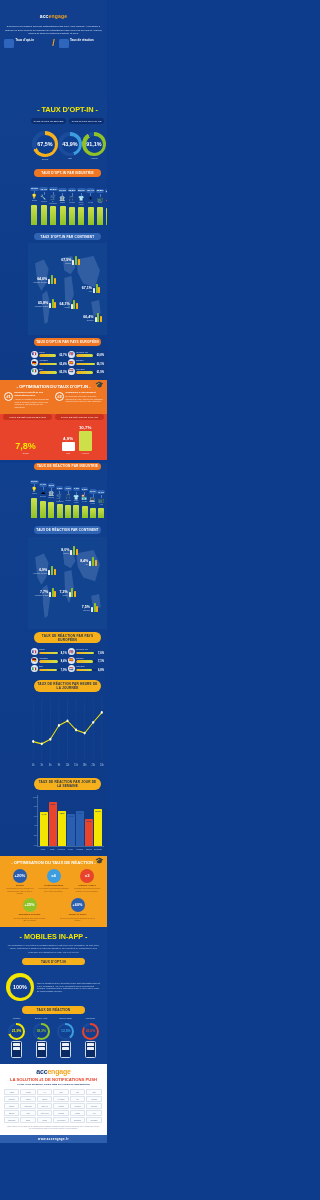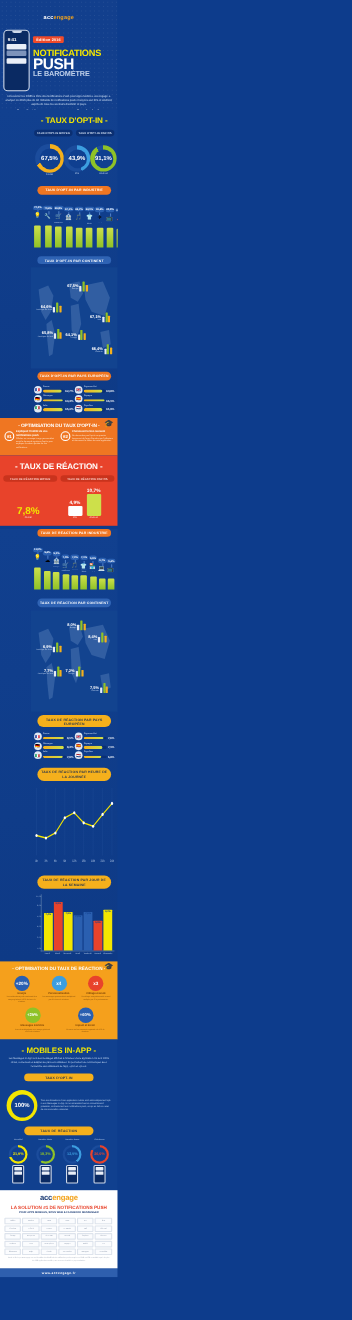--- a/index.html
+++ b/index.html
@@ -178,35 +178,20 @@
 </head>
 <body>
 
 <div class="page">
 
   <div class="sec header">
     <div class="hdr-dots"></div>
     <div class="brandbar">
       <span class="brand"><span>acc</span><span class="b2">engage</span></span>
     </div>
-    <div class="hdr-body">
-      <div class="phone">
-        <div class="notch"></div>
-        <div class="time">9:41</div>
-        <div class="card"></div>
-        <div class="card d"></div>
-        <div class="card"></div>
-      </div>
-      <div class="hdr-txt">
-        <span class="badge-ed">Édition 2016</span>
-        <div class="t1">NOTIFICATIONS</div>
-        <div class="t2">PUSH</div>
-        <div class="t3">LE BAROMÈTRE</div>
-      </div>
-    </div>
     <div class="hdr-desc">Découvrez les Chiffres Clés des Notifications Push pour Apps Mobiles. Accengage a analysé en 2016 plus de 50 milliards de notifications push envoyées sur iOS et Android, auprès de tous les secteurs d'activité et pays.</div>
     <div class="hdr-two">
       <div class="hdr-card">
         <div class="hdr-ico">
           
         </div>
         <div class="hdr-ct">
           <div class="h">Taux d'opt-in</div>
 
         </div>
@@ -504,23 +489,20 @@
           <div class="optnum">#2</div>
           <div class="optbd">
             <div class="h">Choisissez le bon moment</div>
             <div class="p">Ne demandez pas l'opt-in au premier lancement de l'app. Attendez que l'utilisateur ait découvert la valeur de votre application.</div>
           </div>
         </div>
       </div>
   </div>
 
   <div class="sec bg-red">
-    <div class="sectitle red">
-      <div class="tt">- TAUX DE RÉACTION -</div>
-    </div>
     <div class="pillrow">
       <div class="pill" style="background:#c9331d;color:#ffd9d2;">TAUX DE RÉACTION MOYEN</div>
       <div class="pill" style="background:#c9331d;color:#ffd9d2;">TAUX DE RÉACTION PAR OS</div>
     </div>
     <div style="display:flex;align-items:flex-end;justify-content:space-around;padding:2px 4px 6px 4px;gap:3px;">
       <div style="text-align:center;">
         <div style="font-size:9px;font-weight:bold;color:#f3e600;line-height:1;">7,8%</div>
         <div class="lbl-sm" style="color:#ffd9d2;">Global</div>
       </div>
       <div id="reaction-os" style="display:flex;align-items:flex-end;gap:4px;">

